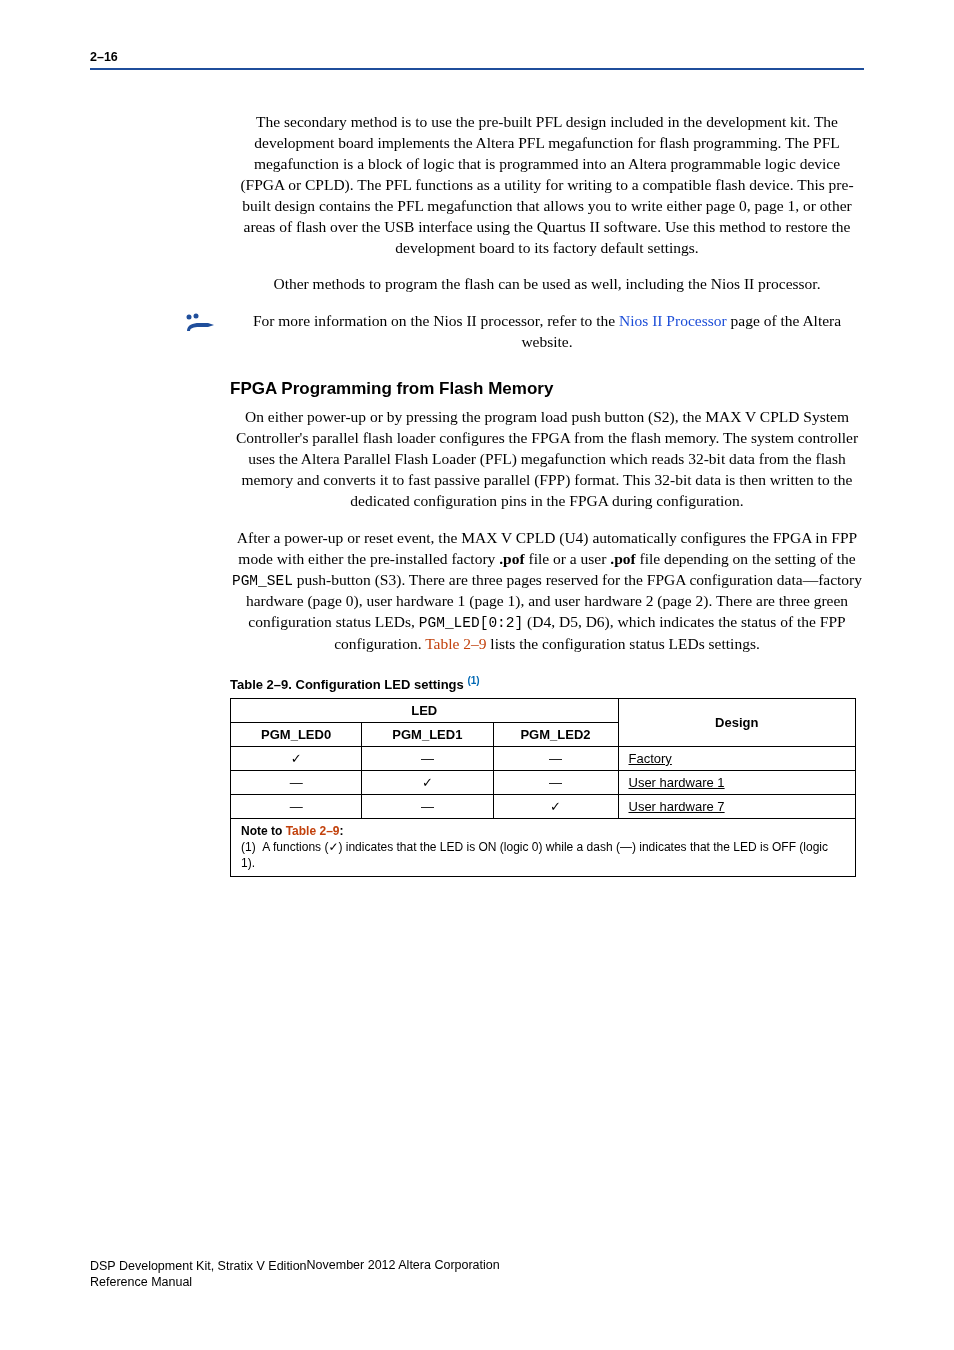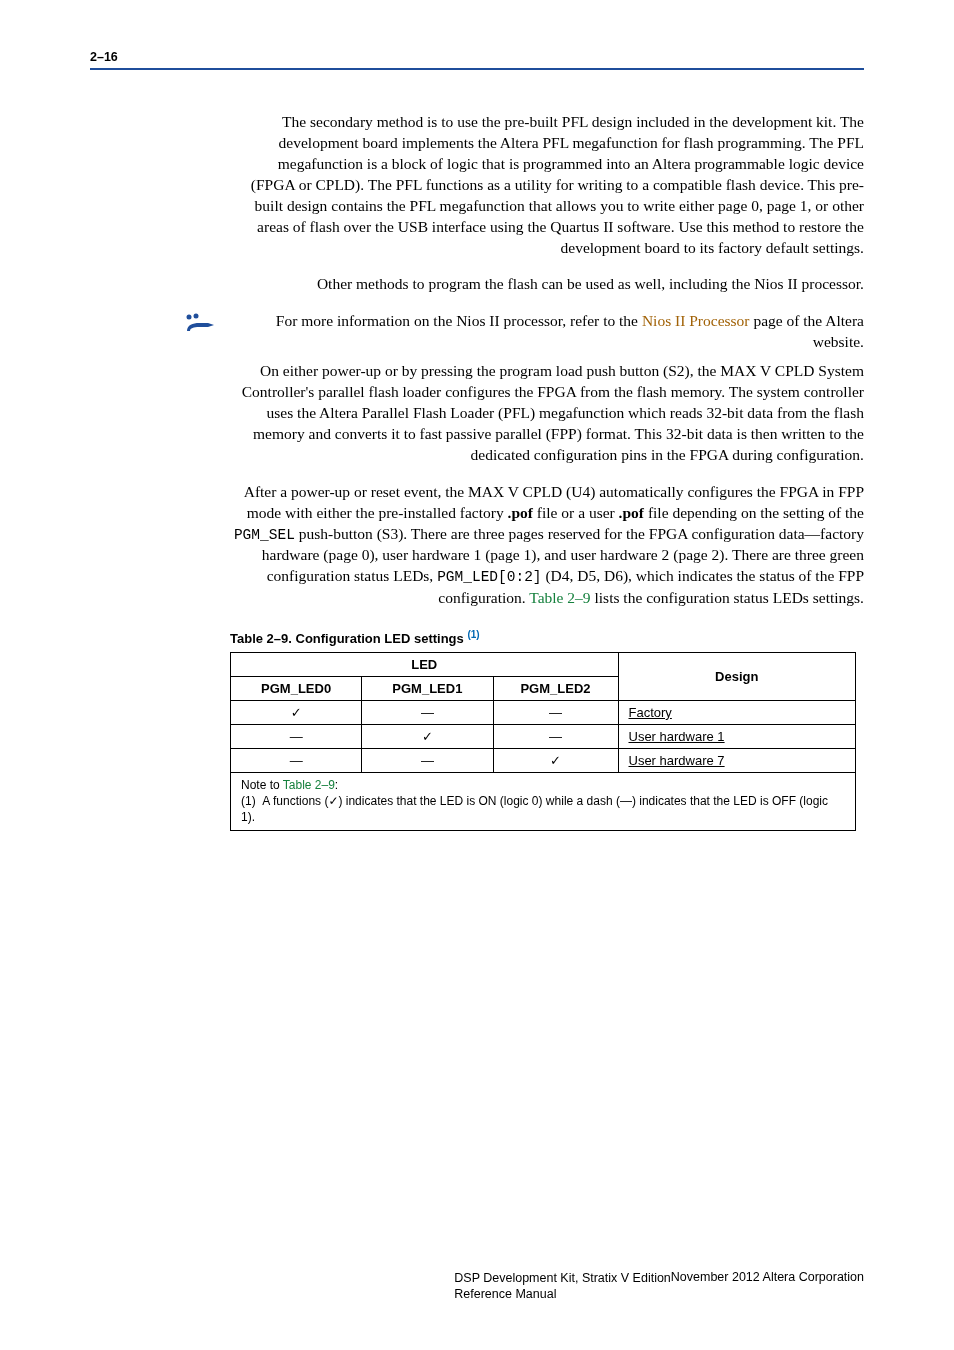--- a/index.html
+++ b/index.html
@@ -47,21 +47,21 @@
   }
   .body-area {
     margin-left: 140px;
     margin-right: 0;
   }
   p.body {
     font-family: "Palatino Linotype", "Book Antiqua", Palatino, serif;
     font-size: 15.5px;
     line-height: 1.35;
     margin: 16px 0 0 0;
-    text-align: right;
+    text-align: center;
   }
   .info-row {
     display: flex;
     align-items: flex-start;
     margin-top: 16px;
   }
   .info-icon {
     width: 30px;
     flex: 0 0 30px;
     margin-left: -44px;
@@ -107,31 +107,31 @@
     font-weight: bold;
     text-align: center;
   }
   table.cfg td.c { text-align: center; }
   table.cfg td.l { text-align: left; text-decoration: underline; }
   .note-row td {
     font-size: 12px;
     line-height: 1.35;
     padding: 4px 8px;
   }
-  .note-head { font-weight: normal; }
-  .green-link { color: #a16207; }
-  .blue-link { color: #15803d; }
+  .note-head { font-weight: bold; }
+  .green-link { color: #1d4ed8; }
+  .blue-link { color: #c2410c; }
   .code { font-family: "Courier New", monospace; font-size: 14.5px; }
   .footer {
     position: absolute;
-    bottom: 48px;
+    bottom: 60px;
     left: 90px;
     right: 90px;
     display: flex;
-    justify-content: flex-end;
+    justify-content: flex-start;
     font-family: Arial, Helvetica, sans-serif;
     font-size: 12.5px;
   }
   .footer .left { line-height: 1.3; }
   .footer .right { text-align: right; }
 </style>
 </head>
 <body>
 
 <div class="page">
@@ -157,20 +157,21 @@
           <path d="M1 18 C1 12, 7 10, 13 10 L22 10 L28 12 L22 14 L13 14 C8 14, 4 15, 4 18 Z" fill="#1f4e9b"></path>
         </svg>
       </div>
       <p class="body" style="margin-top:0;">
         <span>For more information on the Nios II processor, refer to the </span><span class="green-link">Nios II Processor</span><span> page of the Altera website.</span>
       </p>
     </div>
   </div>
 
   <div class="body-area">
+    <h3 class="sub">FPGA Programming from Flash Memory</h3>
     <p class="body" style="margin-top:8px;">On either power-up or by pressing the program load push button (S2), the MAX V CPLD System Controller's parallel flash loader configures the FPGA from the flash memory. The system controller uses the Altera Parallel Flash Loader (PFL) megafunction which reads 32-bit data from the flash memory and converts it to fast passive parallel (FPP) format. This 32-bit data is then written to the dedicated configuration pins in the FPGA during configuration.</p>
     <p class="body">
       <span>After a power-up or reset event, the MAX V CPLD (U4) automatically configures the FPGA in FPP mode with either the pre-installed factory </span><b>.pof</b><span> file or a user </span><b>.pof</b><span> file depending on the setting of the </span><span class="code">PGM_SEL</span><span> push-button (S3). There are three pages reserved for the FPGA configuration data—factory hardware (page 0), user hardware 1 (page 1), and user hardware 2 (page 2). There are three green configuration status LEDs, </span><span class="code">PGM_LED[0:2]</span><span> (D4, D5, D6), which indicates the status of the FPP configuration. </span><span class="blue-link">Table 2–9</span><span> lists the configuration status LEDs settings.</span>
     </p>
   </div>
 
   <div class="tbl-wrap">
     <div class="table-caption">
       <span>Table 2–9. Configuration LED settings </span><span class="sup">(1)</span>
     </div>

